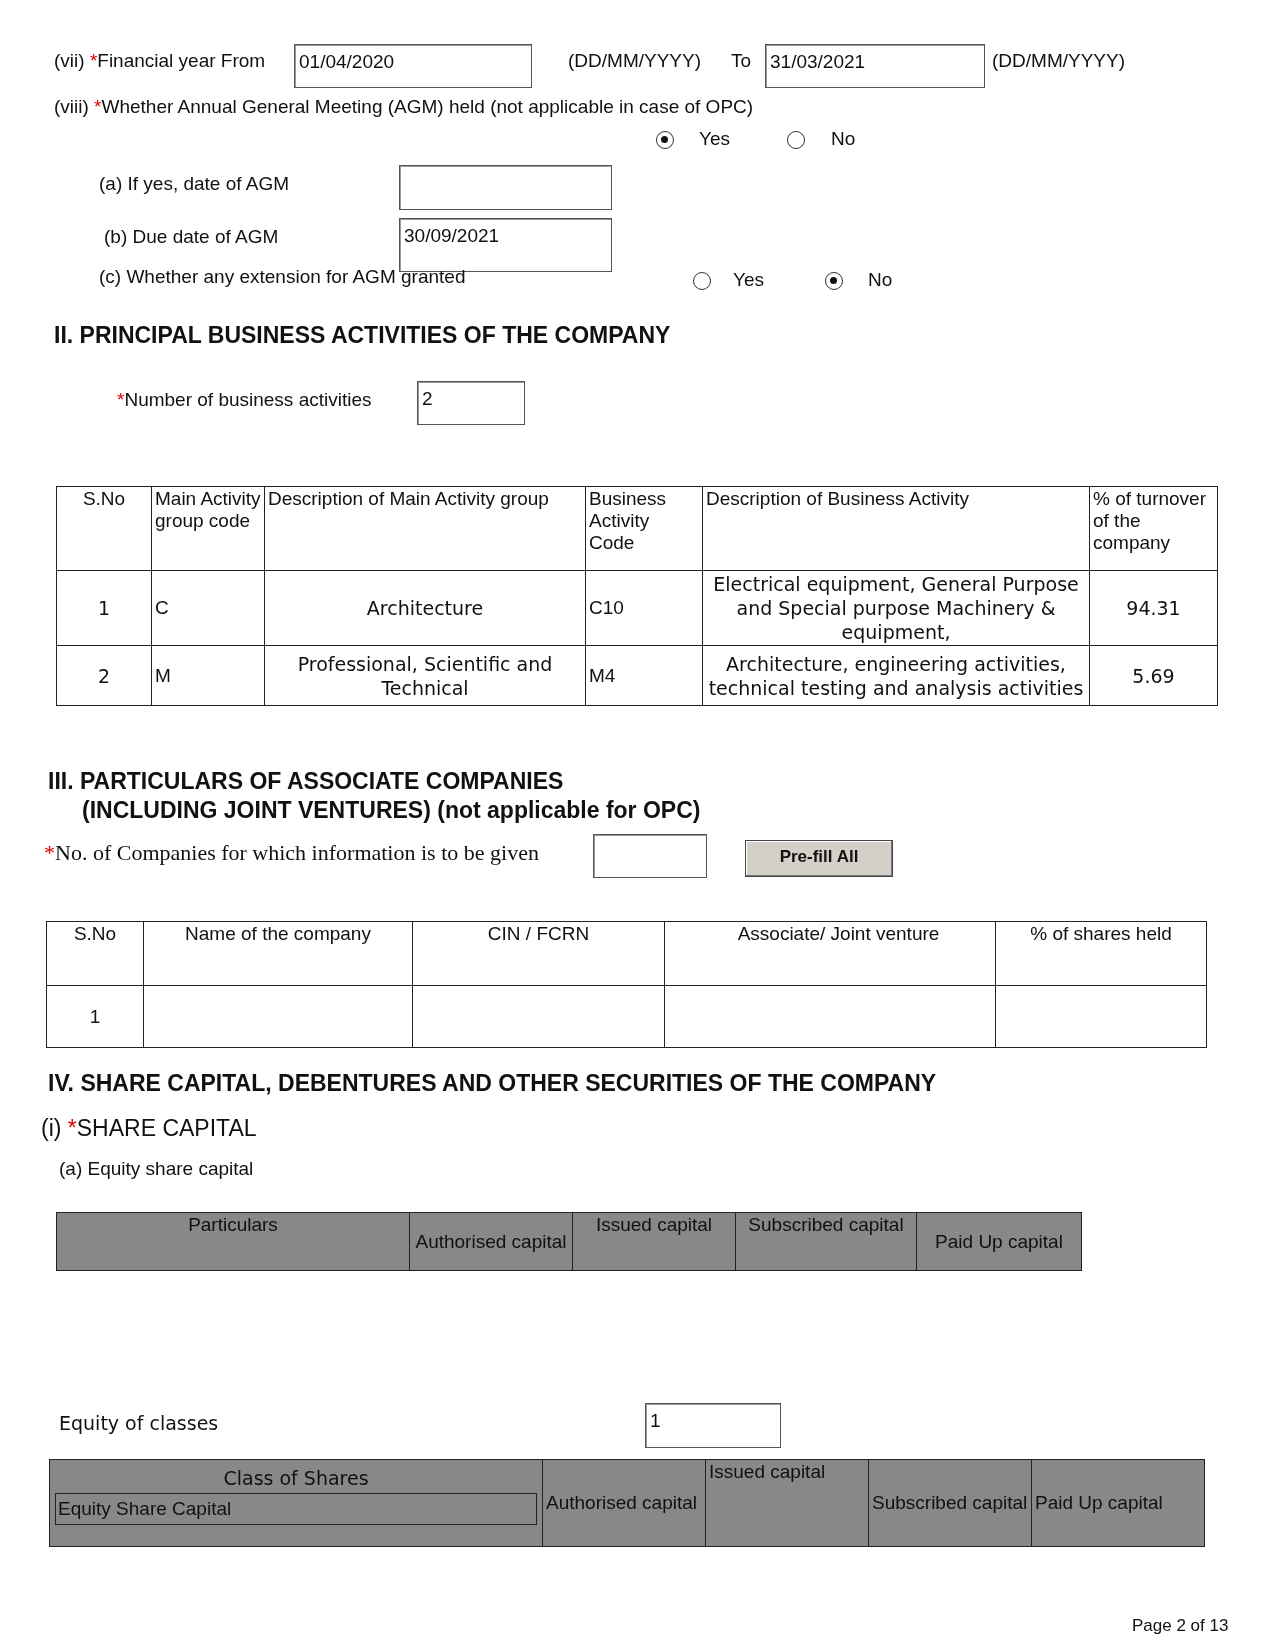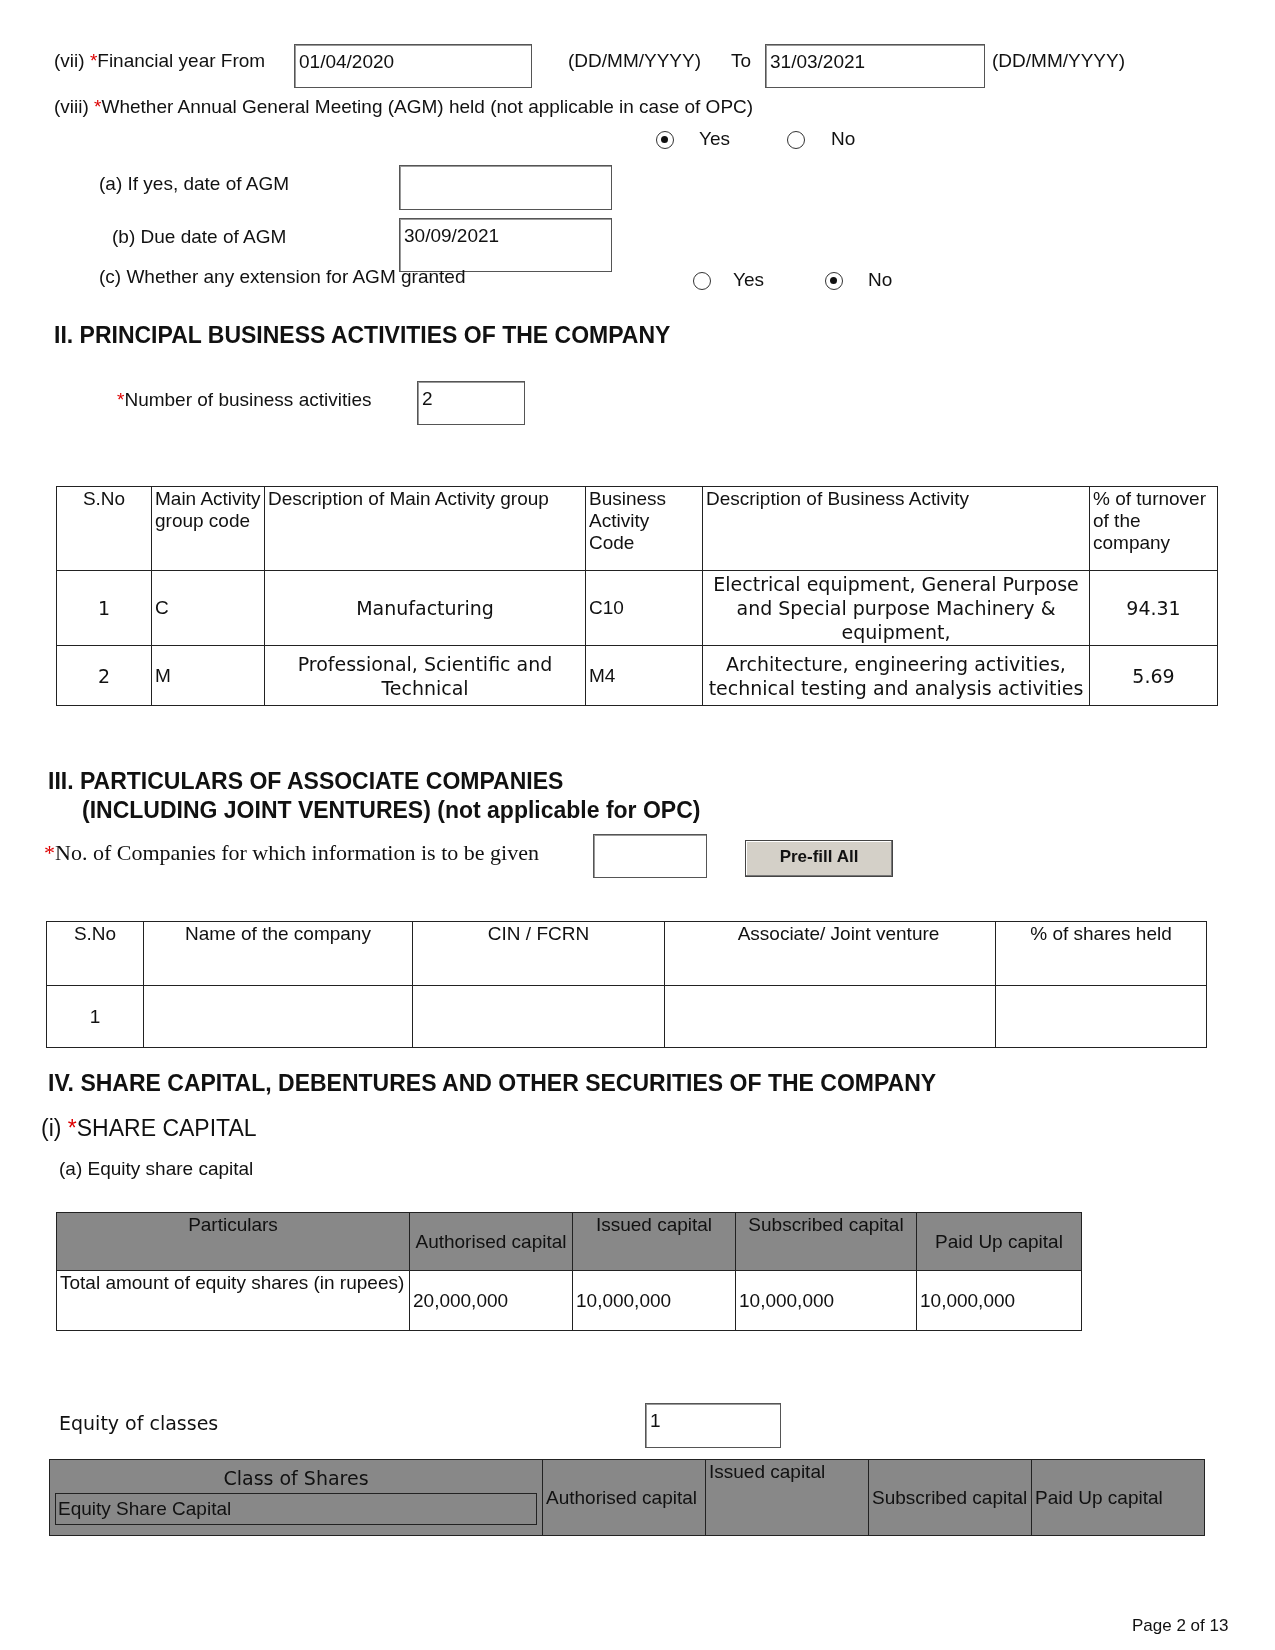--- a/index.html
+++ b/index.html
@@ -29,21 +29,21 @@
 <div class="abs t" style="left:992px;top:50px;">(DD/MM/YYYY)</div>
 
 <div class="abs t" style="left:54px;top:96px;"><span>(viii) </span><span class="req">*</span><span>Whether Annual General Meeting (AGM) held (not applicable in case of OPC)</span></div>
 <div class="radio on" style="left:656px;top:131px;"></div>
 <div class="abs t" style="left:699px;top:128px;">Yes</div>
 <div class="radio" style="left:787px;top:131px;"></div>
 <div class="abs t" style="left:831px;top:128px;">No</div>
 
 <div class="abs t" style="left:99px;top:173px;">(a) If yes, date of AGM</div>
 <div class="box" style="left:399px;top:165px;width:213px;height:45px;"></div>
-<div class="abs t" style="left:112px;top:226px;text-align:center;">(b) Due date of AGM</div>
+<div class="abs t" style="left:104px;top:226px;text-align:center;">(b) Due date of AGM</div>
 <div class="box" style="left:399px;top:218px;width:213px;height:54px;">30/09/2021</div>
 <div class="abs t" style="left:99px;top:266px;">(c) Whether any extension for AGM granted</div>
 <div class="radio" style="left:693px;top:272px;"></div>
 <div class="abs t" style="left:733px;top:269px;">Yes</div>
 <div class="radio on" style="left:825px;top:272px;"></div>
 <div class="abs t" style="left:868px;top:269px;">No</div>
 
 <div class="abs h2" style="left:54px;top:302px;">II. PRINCIPAL BUSINESS ACTIVITIES OF THE COMPANY</div>
 <div class="abs t" style="left:117px;top:389px;"><span class="req">*</span><span>Number of business activities</span></div>
 <div class="box" style="left:417px;top:381px;width:108px;height:44px;">2</div>
@@ -54,21 +54,21 @@
     <td style="width:88px;text-align:center;">S.No</td>
     <td style="width:106px;">Main Activity group code</td>
     <td style="width:314px;">Description of Main Activity group</td>
     <td style="width:110px;">Business Activity Code</td>
     <td style="width:380px;">Description of Business Activity</td>
     <td>% of turnover of the company</td>
   </tr>
   <tr style="height:60px;">
     <td class="cal" style="text-align:center;vertical-align:middle;">1</td>
     <td style="vertical-align:middle;">C</td>
-    <td class="cal" style="text-align:center;vertical-align:middle;">Manufacturing</td>
+    <td class="cal" style="text-align:center;vertical-align:middle;">Architecture</td>
     <td style="vertical-align:middle;">C10</td>
     <td class="cal" style="text-align:center;vertical-align:middle;line-height:24px;">Electrical equipment, General Purpose and Special purpose Machinery &amp; equipment,</td>
     <td class="cal" style="text-align:center;vertical-align:middle;">94.31</td>
   </tr>
   <tr style="height:60px;">
     <td class="cal" style="text-align:center;vertical-align:middle;">2</td>
     <td style="vertical-align:middle;">M</td>
     <td class="cal" style="text-align:center;vertical-align:middle;line-height:24px;">Professional, Scientific and Technical</td>
     <td style="vertical-align:middle;">M4</td>
     <td class="cal" style="text-align:center;vertical-align:middle;line-height:24px;">Architecture, engineering activities, technical testing and analysis activities</td>
@@ -108,36 +108,29 @@
 
 <table class="bt" style="left:56px;top:1212px;width:1026px;">
   <tbody>
       <tr class="gray" style="height:58px;">
     <td style="width:346px;text-align:center;">Particulars</td>
     <td style="width:156px;text-align:center;vertical-align:middle;">Authorised capital</td>
     <td style="width:156px;text-align:center;">Issued capital</td>
     <td style="width:174px;text-align:center;">Subscribed capital</td>
     <td style="text-align:center;vertical-align:middle;">Paid Up capital</td>
   </tr>
-  <tr style="height:60px;">
-    <td>Total amount of equity shares (in rupees)</td>
-    <td style="vertical-align:middle;">20,000,000</td>
-    <td style="vertical-align:middle;">10,000,000</td>
-    <td style="vertical-align:middle;">10,000,000</td>
-    <td style="vertical-align:middle;">10,000,000</td>
-  </tr>
 </tbody>
   </table>
 
 <div class="abs cal" style="left:59px;top:1412px;font-size:19px;">Equity of classes</div>
 <div class="box" style="left:645px;top:1403px;width:136px;height:45px;">1</div>
 
 <table class="bt" style="left:49px;top:1459px;width:1156px;">
   <tbody>
-      <tr class="gray" style="height:76px;">
+      <tr class="gray" style="height:87px;">
     <td style="width:486px;">
       <div class="cal" style="text-align:center;font-size:19px;margin-top:6px;">Class of Shares</div>
       <div style="border:1.5px solid #222;margin:4px 2px 2px 2px;padding:4px 2px;font-size:19px;">Equity Share Capital</div>
     </td>
     <td style="width:156px;vertical-align:middle;">Authorised capital</td>
     <td style="width:156px;">Issued capital</td>
     <td style="width:156px;vertical-align:middle;">Subscribed capital</td>
     <td style="vertical-align:middle;">Paid Up capital</td>
   </tr>
 </tbody>

